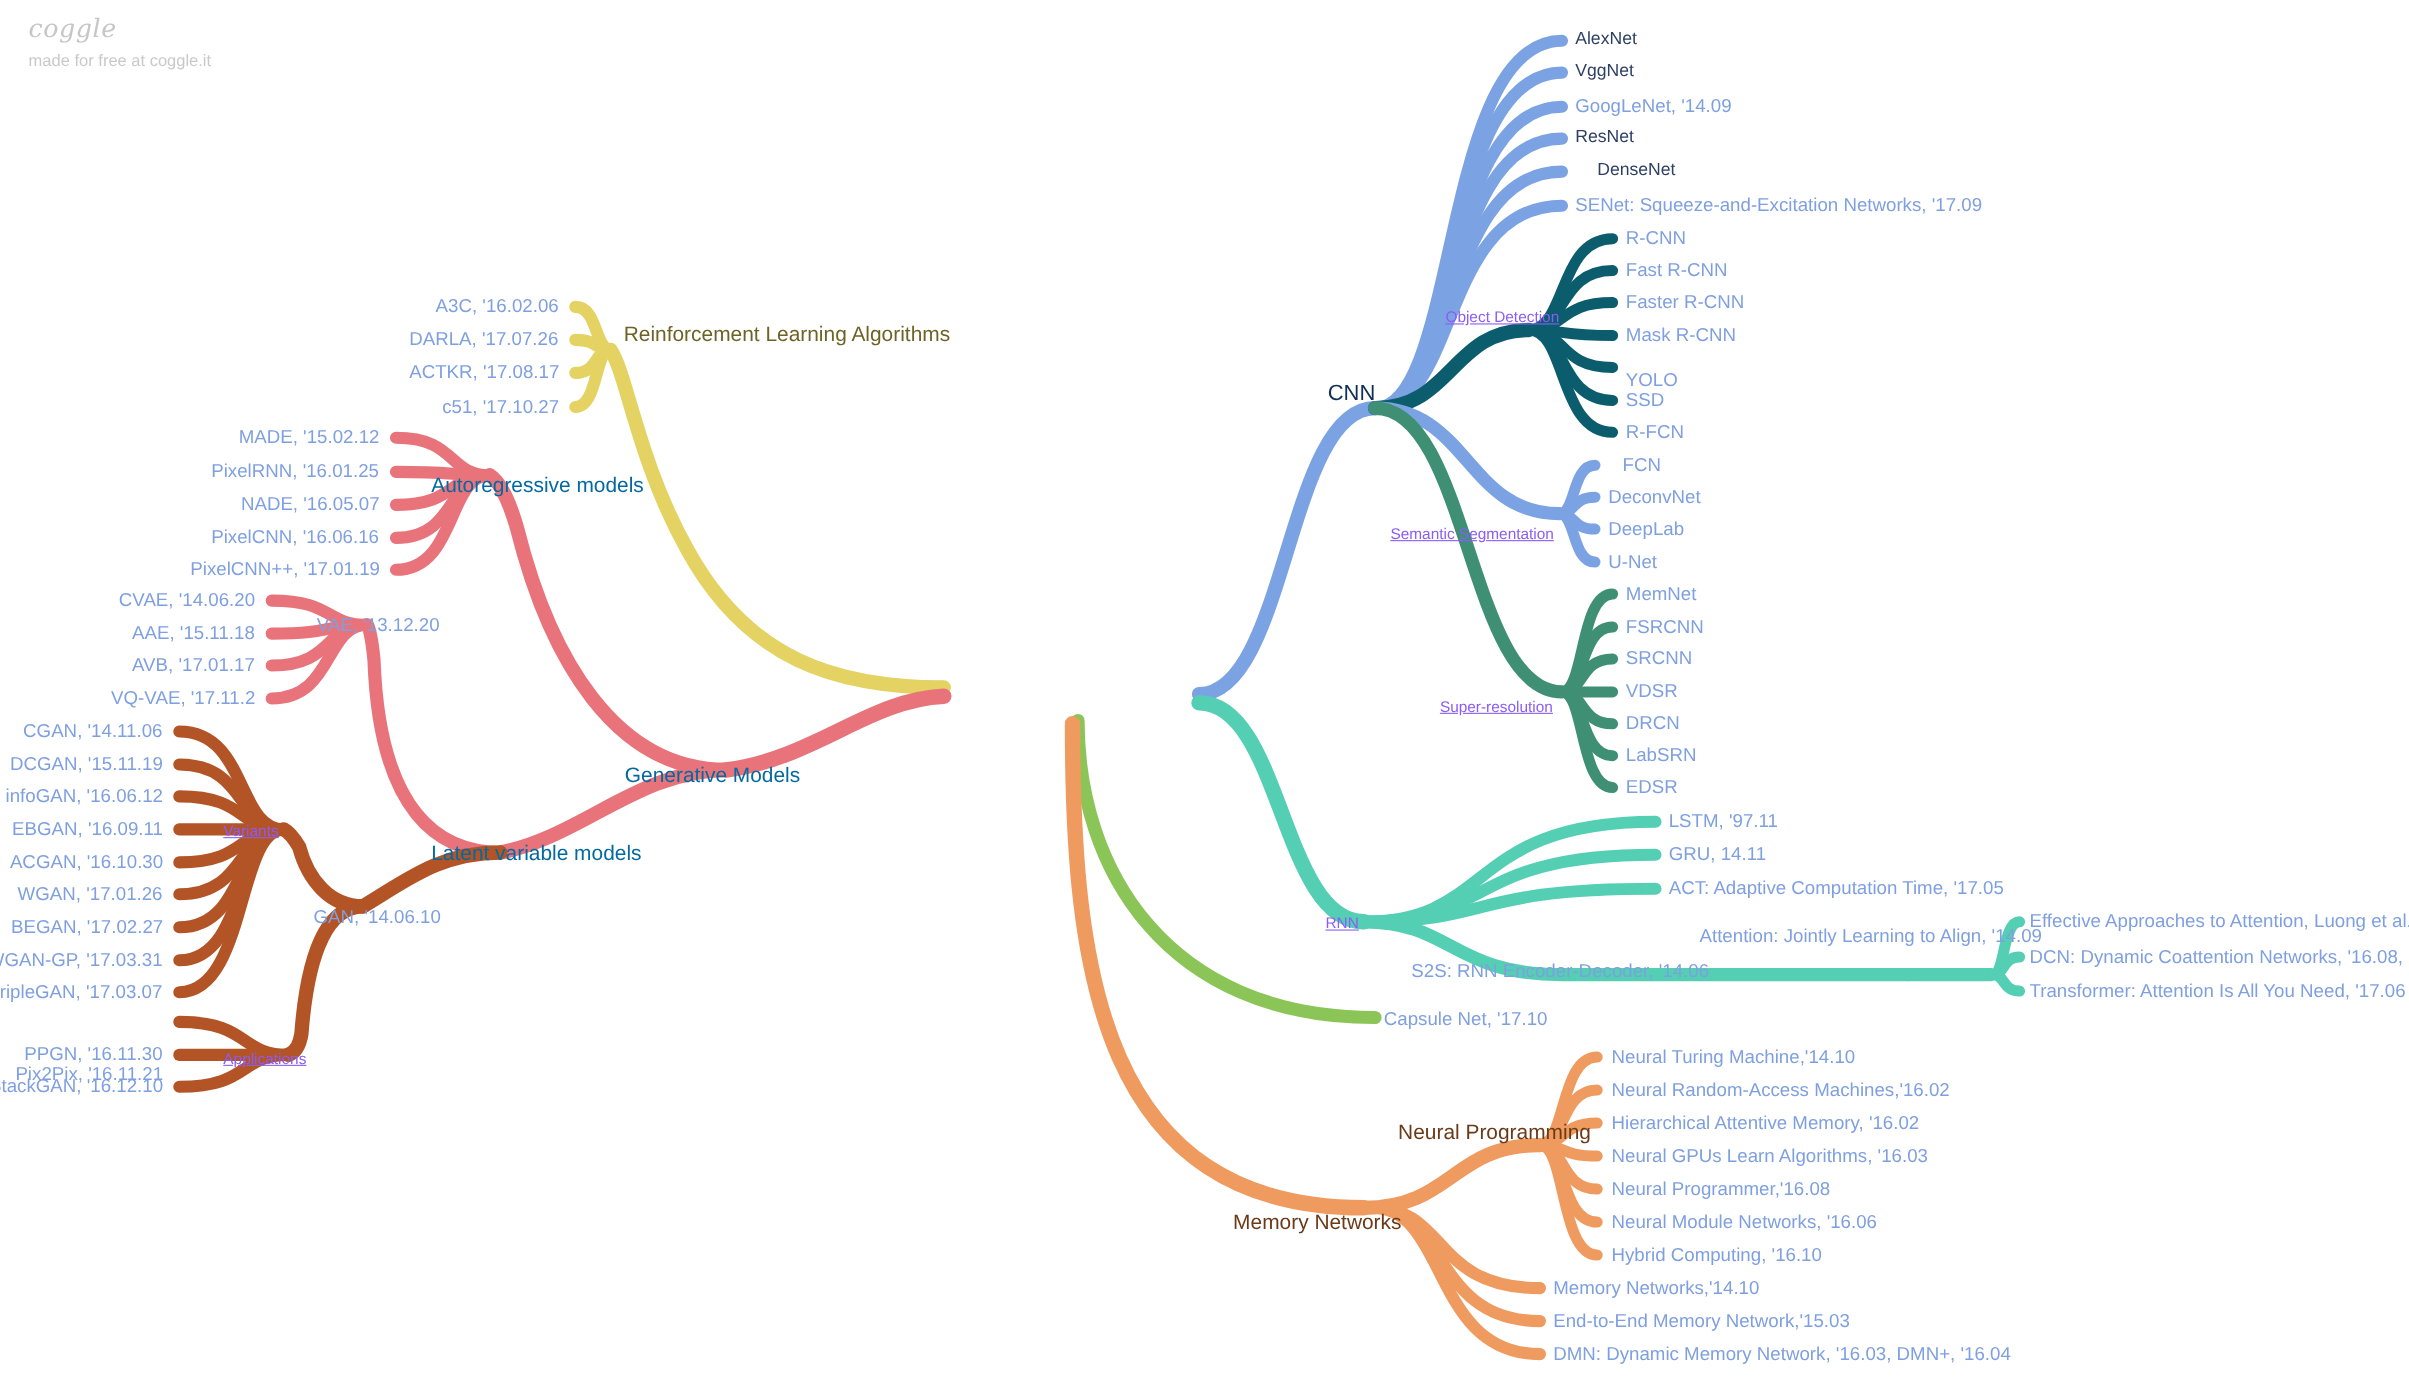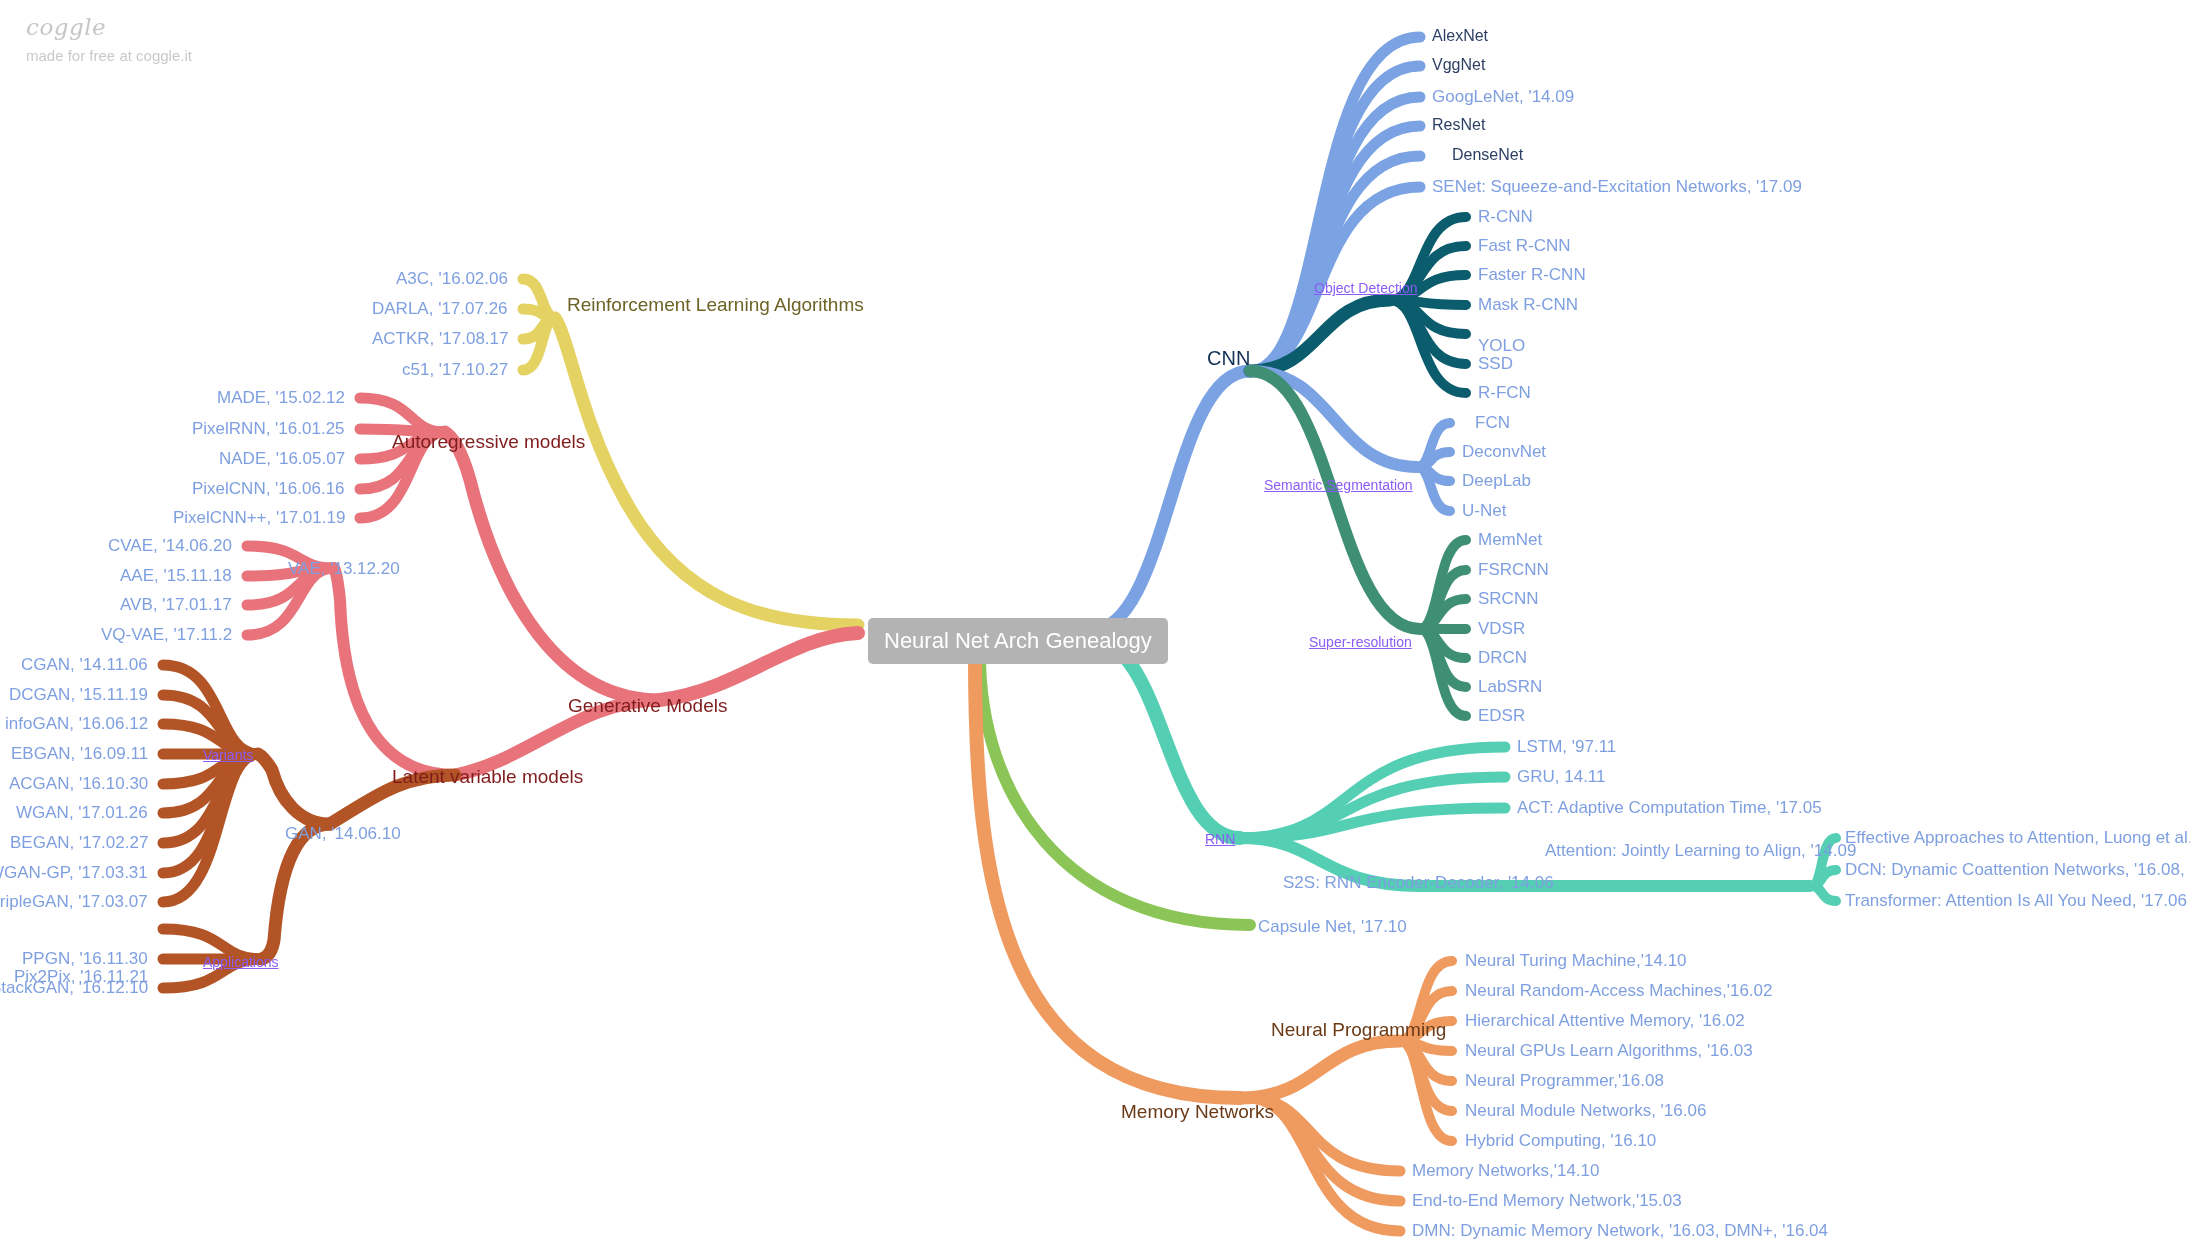--- a/index.html
+++ b/index.html
@@ -3,21 +3,21 @@
 <meta charset="utf-8">
 <style>
   html,body{margin:0;padding:0;background:#fff;}
   body{width:2190px;height:1253px;position:relative;overflow:hidden;
        font-family:"Liberation Sans","DejaVu Sans",sans-serif;}
   #stage{position:absolute;inset:0;width:2190px;height:924px;}
   svg#wires{position:absolute;left:0;top:0;width:2190px;height:1253px;}
   .lbl{position:absolute;white-space:nowrap;line-height:1;}
   .leaf{font-size:17px;color:#7e9fe0;}
   .leaf-dark{font-size:16px;color:#2d3f63;}
-  .node-red{font-size:19px;color:#7f1d1d;}
+  .node-red{font-size:19px;color:#0369a1;}
   .node-brown{font-size:19px;color:#6b3a17;}
   .node-olive{font-size:19px;color:#6e6326;}
   .node-dark{font-size:14px;color:#8b5cf6;text-decoration:underline;}
   .node-navy{font-size:20px;color:#123055;}
   #root{position:absolute;background:#b3b3b3;color:#fff;font-size:22px;
         border-radius:5px;padding:10px 16px;white-space:nowrap;}
   #brand{position:absolute;left:26px;top:14px;}
   #brand .mark{font-family:"DejaVu Serif",serif;font-style:italic;font-size:23px;
                color:#c6c6c6;letter-spacing:.5px;}
   #brand .sub{font-size:15px;color:#c9c9c9;margin-top:7px;}
@@ -111,21 +111,20 @@
       <path d="M262,959 C217.45,959 227.35,929 163,929" stroke="#b35426" stroke-width="11" fill="none" stroke-linecap="round"></path>
       <path d="M262,959 C217.45,959 227.35,959 163,959" stroke="#b35426" stroke-width="11" fill="none" stroke-linecap="round"></path>
       <path d="M262,959 C217.45,959 227.35,988 163,988" stroke="#b35426" stroke-width="11" fill="none" stroke-linecap="round"></path>
     </svg>
 
   <div id="brand">
     <div class="mark">coggle</div>
     <div class="sub">made for free at coggle.it</div>
   </div>
 
-  <div id="root" style="left:868px;top:618px;">Neural Net Arch Genealogy</div>
 
   <div class="lbl node-navy" style="left:1207px;top:348px;">CNN</div>
   <div class="lbl node-dark" style="left:1314px;top:281px;">Object Detection</div>
   <div class="lbl node-dark" style="left:1264px;top:478px;">Semantic Segmentation</div>
   <div class="lbl node-dark" style="left:1309px;top:635px;">Super-resolution</div>
   <div class="lbl node-dark" style="left:1205px;top:832px;">RNN</div>
   <div class="lbl leaf" style="left:1283px;top:874px;">S2S: RNN Encoder-Decoder, '14.06</div>
   <div class="lbl leaf" style="left:1545px;top:842px;">Attention: Jointly Learning to Align, '14.09</div>
   <div class="lbl leaf" style="left:1258px;top:918px;">Capsule Net, '17.10</div>
   <div class="lbl node-brown" style="left:1121px;top:1102px;">Memory Networks</div>

